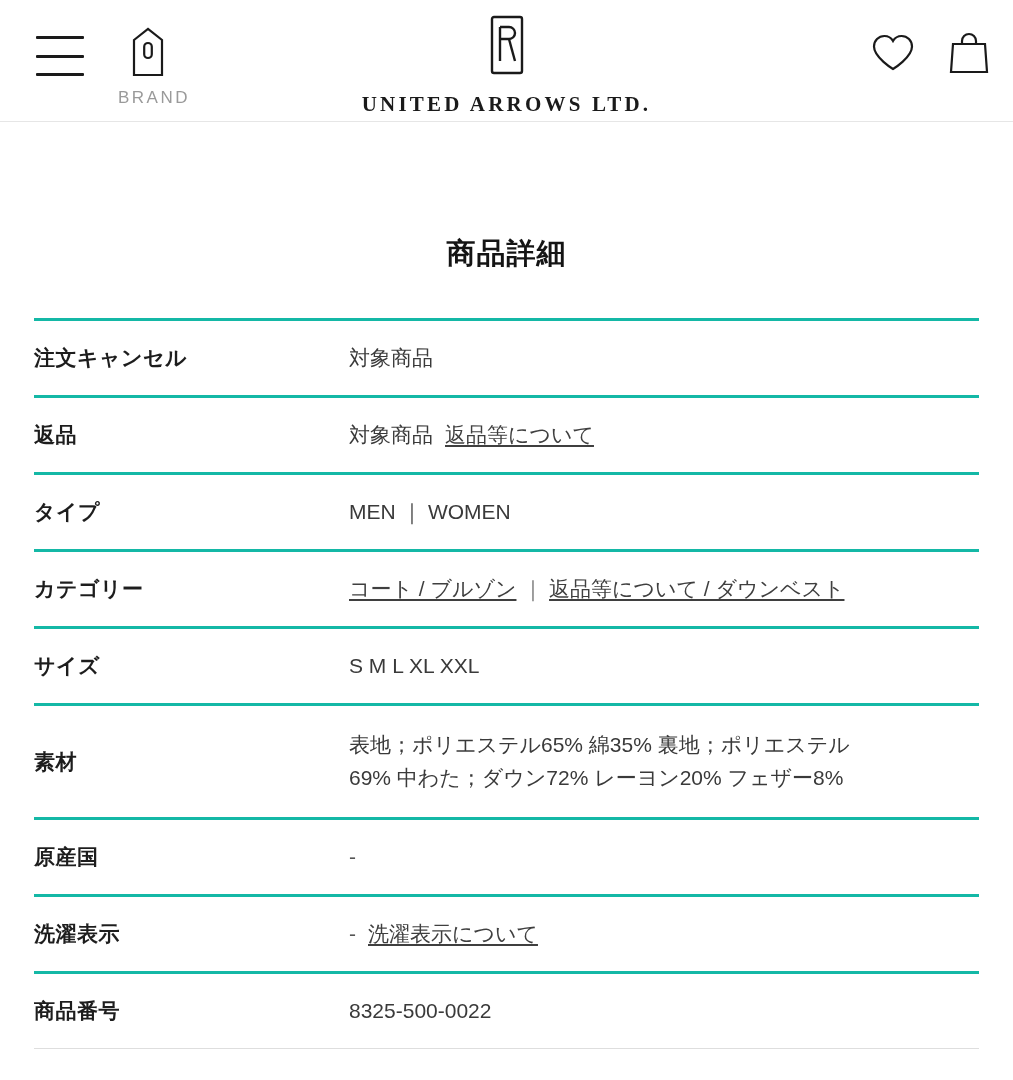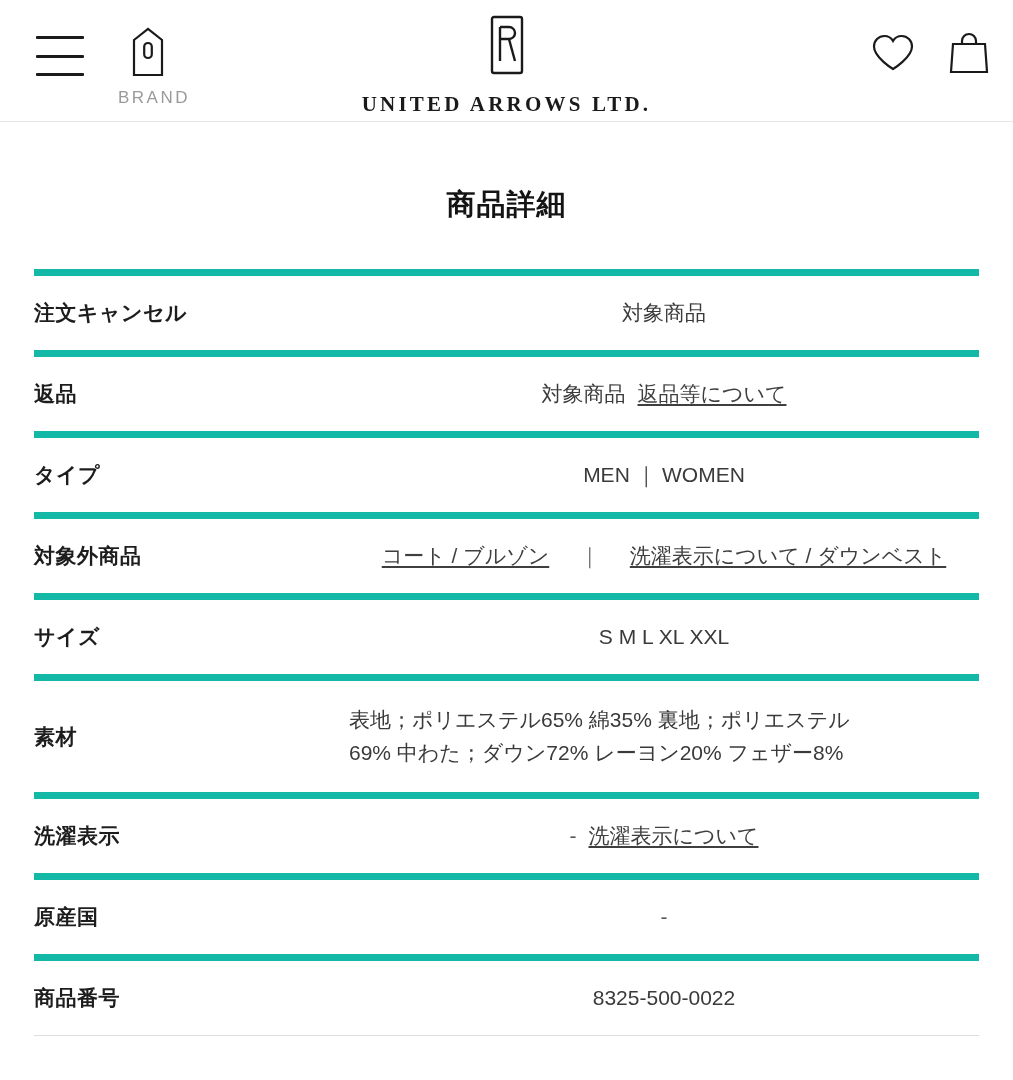--- a/index.html
+++ b/index.html
@@ -111,31 +111,31 @@
   .clipped-row .c1 { width: 315px; }
   .clipped-row .c3 { margin-left: auto; }
 
   
   .main { padding: 0 34px; }
   .section-title {
     text-align: center;
     font-size: 29px;
     font-weight: bold;
     color: #141414;
-    margin-top: 63px;
+    margin-top: 112px;
     margin-bottom: 44px;
     letter-spacing: 1px;
   }
 
   table.spec {
     width: 100%;
     border-collapse: collapse;
     table-layout: fixed;
   }
-  table.spec tr { border-top: 7px solid #14b8a6; }
+  table.spec tr { border-top: 3px solid #14b8a6; }
   table.spec tr:last-child { border-bottom: 1px solid #dedede; }
   table.spec th {
     width: 315px;
     text-align: left;
     vertical-align: middle;
     font-size: 21px;
     font-weight: bold;
     color: #1d1d1d;
     padding: 23px 0;
     letter-spacing: 0.5px;
@@ -143,33 +143,33 @@
   table.spec td {
     vertical-align: middle;
     font-size: 21px;
     color: #3a3a3a;
     padding: 23px 0;
     font-weight: 300;
   }
   .cell-flex {
     display: flex;
     align-items: center;
-    justify-content: center;
+    justify-content: flex-start;
     gap: 12px;
   }
   .val { color: #3a3a3a; }
   .val-mult { line-height: 1.55; }
   .link {
     color: #3f3f3f;
     text-decoration: underline;
     text-underline-offset: 3px;
     cursor: pointer;
     white-space: nowrap;
   }
-  .cat-links { display: flex; align-items: center; gap: 30px; flex-wrap: wrap; justify-content: center; }
+  .cat-links { display: flex; align-items: center; gap: 6px; flex-wrap: wrap; }
   .cat-sep { color: #6b6b6b; }
   .dash { color: #555; }
 </style>
 </head>
 <body>
 
 <div class="header">
 
   <div class="hamburger">
     <i></i>
@@ -252,26 +252,26 @@
       <tr>
         <th>タイプ</th>
         <td>
           <div class="cell-flex">
             <span class="val">MEN ｜ WOMEN</span>
           </div>
         </td>
       </tr>
 
       <tr>
-        <th>対象外商品</th>
+        <th>カテゴリー</th>
         <td>
           <div class="cat-links">
             <span class="link">コート / ブルゾン</span>
             <span class="cat-sep">｜</span>
-            <span class="link">洗濯表示について / ダウンベスト</span>
+            <span class="link">返品等について / ダウンベスト</span>
           </div>
         </td>
       </tr>
 
       <tr>
         <th>サイズ</th>
         <td>
           <div class="cell-flex">
             <span class="val">S M L XL XXL</span>
           </div>
@@ -282,34 +282,34 @@
         <th>素材</th>
         <td>
           <div class="val val-mult">
             <div>表地；ポリエステル65% 綿35% 裏地；ポリエステル</div>
             <div>69% 中わた；ダウン72% レーヨン20% フェザー8%</div>
           </div>
         </td>
       </tr>
 
       <tr>
+        <th>原産国</th>
+        <td>
+          <div class="cell-flex">
+            <span class="val dash">-</span>
+          </div>
+        </td>
+      </tr>
+
+      <tr>
         <th>洗濯表示</th>
         <td>
           <div class="cell-flex">
             <span class="val dash">-</span>
             <span class="link">洗濯表示について</span>
-          </div>
-        </td>
-      </tr>
-
-      <tr>
-        <th>原産国</th>
-        <td>
-          <div class="cell-flex">
-            <span class="val dash">-</span>
           </div>
         </td>
       </tr>
 
       <tr>
         <th>商品番号</th>
         <td>
           <div class="cell-flex">
             <span class="val">8325-500-0022</span>
           </div>

